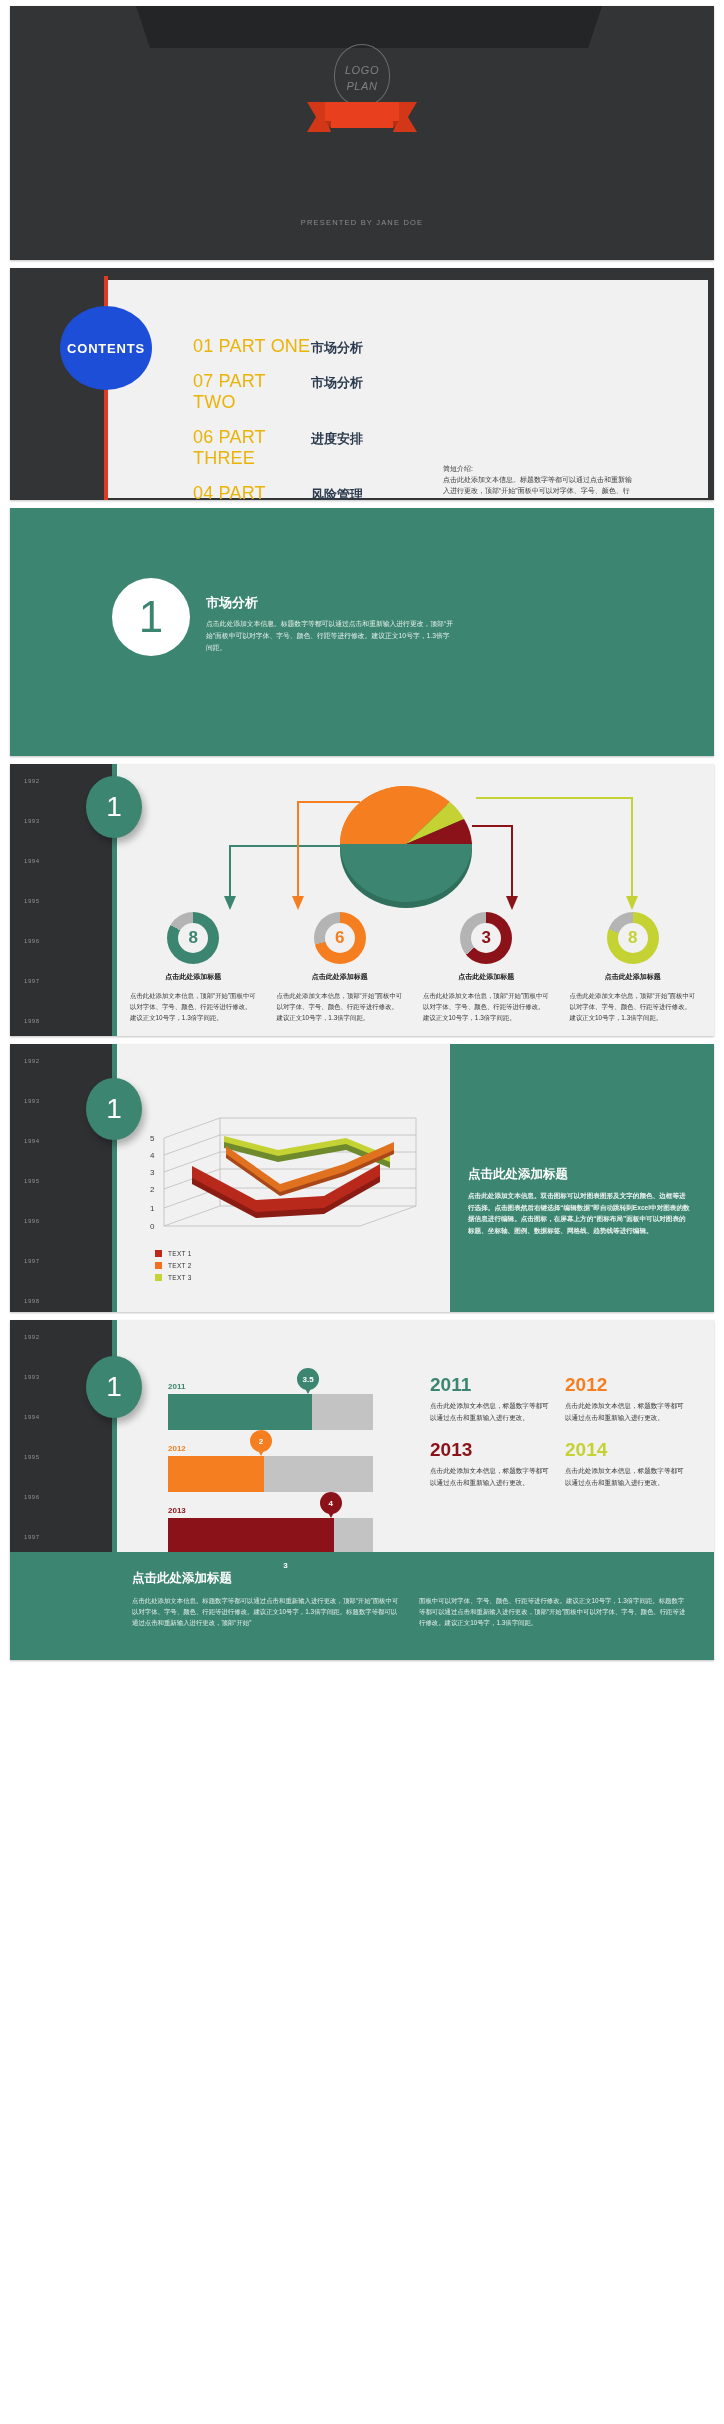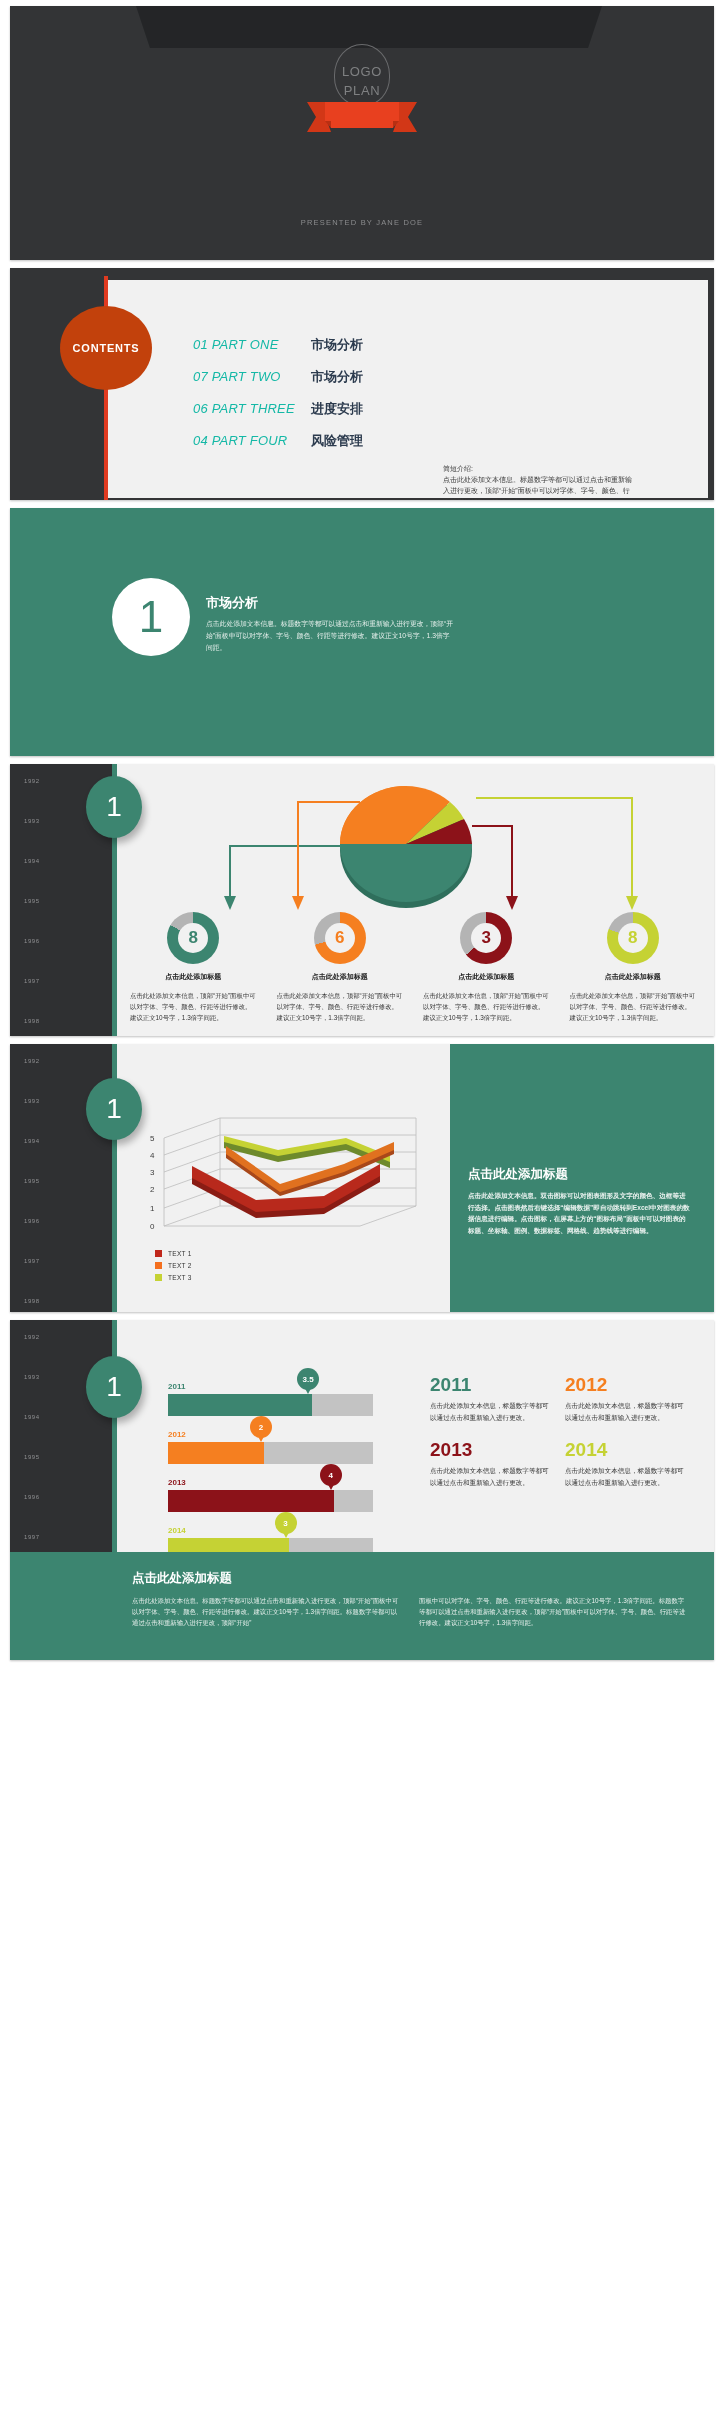--- a/index.html
+++ b/index.html
@@ -22,22 +22,23 @@
   .s1 { height: 254px; background: #333436; }
   .s1-topbar {
     position: absolute; left: 126px; top: 0; width: 466px; height: 42px;
     background: #242527;
     clip-path: polygon(0 0, 100% 0, 97% 100%, 3% 100%);
   }
   .logo-wrap { position: absolute; left: 0; right: 0; top: 38px; text-align: center; }
   .logo-badge {
     display: inline-block; width: 56px; height: 62px;
     border: 1px solid #6a6b6d; border-radius: 50% 50% 46% 46%;
-    color: #7f8082; font-size: 13px; letter-spacing: .6px; line-height: 1.45;
+    color: #7f8082; font-size: 11px; letter-spacing: .6px; line-height: 1.45;
     padding-top: 18px;
+    font-style: italic;
   }
   .ribbon {
     position: absolute; left: 50%; top: 92px; transform: translateX(-50%);
     width: 110px; height: 38px;
   }
   .s1-eyebrow {
     position: absolute; left: 0; right: 0; top: 148px; text-align: center;
     color: #c9cacb; font-size: 20px; font-weight: bold; letter-spacing: 2.2px;
   }
   .s1-title {
@@ -48,27 +49,27 @@
     position: absolute; left: 0; right: 0; top: 212px; text-align: center;
     color: #8b8c8e; font-size: 7.5px; letter-spacing: 1.2px;
   }
 
   
   .s2 { height: 232px; background: #333436; }
   .s2-panel { position: absolute; left: 98px; top: 12px; right: 6px; bottom: 2px; background: #f1f1f1; }
   .s2-redline { position: absolute; left: 94px; top: 8px; width: 4px; bottom: 0; background: #e03a20; }
   .s2-bubble {
     position: absolute; left: 50px; top: 38px; width: 92px; height: 84px;
-    background: #c2410c; border-radius: 50%;
+    background: #1d4ed8; border-radius: 50%;
     display: flex; align-items: center; justify-content: center;
-    color: #fff; font-size: 11px; font-weight: bold; letter-spacing: .8px;
+    color: #fff; font-size: 13px; font-weight: bold; letter-spacing: .8px;
   }
   .toc { position: absolute; left: 183px; top: 68px; }
   .toc-row { display: flex; align-items: baseline; margin-bottom: 14px; }
-  .toc-en { width: 118px; color: #14b8a6; font-size: 13px; letter-spacing: .2px; font-style: italic; }
+  .toc-en { width: 118px; color: #eab308; font-size: 18px; letter-spacing: .2px; }
   .toc-cn { color: #2c3b4e; font-size: 13px; font-weight: bold; }
   .s2-note { position: absolute; left: 433px; top: 196px; width: 190px; color: #3b3b3b; font-size: 7px; line-height: 1.55; }
 
   
   .s3 { height: 248px; background: #3c8570; }
   .s3-num {
     position: absolute; left: 102px; top: 70px; width: 78px; height: 78px;
     background: #fff; border-radius: 50%;
     display: flex; align-items: center; justify-content: center;
     color: #3c8570; font-size: 44px; font-weight: 300;
@@ -112,21 +113,21 @@
   .s5-b { position: absolute; right: 22px; top: 146px; width: 224px; color: #eaf2ef; font-size: 6.6px; font-weight: bold; line-height: 1.75; }
   .legend { position: absolute; left: 145px; top: 206px; }
   .legend-row { display: flex; align-items: center; margin-bottom: 5px; }
   .legend-sw { width: 7px; height: 7px; margin-right: 6px; }
   .legend-tx { font-size: 6.5px; color: #333; letter-spacing: .3px; }
 
   
   .s6 { height: 340px; background: #f1f1f1; }
   .bars { position: absolute; left: 158px; top: 62px; width: 205px; }
   .bar-label { font-size: 8px; font-weight: bold; margin-bottom: 3px; }
-  .bar-track { height: 22px; background: #c3c3c3; position: relative; margin-bottom: 14px; }
+  .bar-track { height: 36px; background: #c3c3c3; position: relative; margin-bottom: 14px; }
   .bar-fill { height: 100%; }
   .pin {
     position: absolute; top: -26px; width: 22px; height: 22px; border-radius: 50%;
     color: #fff; font-size: 8px; font-weight: bold;
     display: flex; align-items: center; justify-content: center;
   }
   .pin::after {
     content: ""; position: absolute; left: 50%; top: 15px; transform: translateX(-50%);
     border-left: 6px solid transparent; border-right: 6px solid transparent;
     border-top: 11px solid currentColor;

